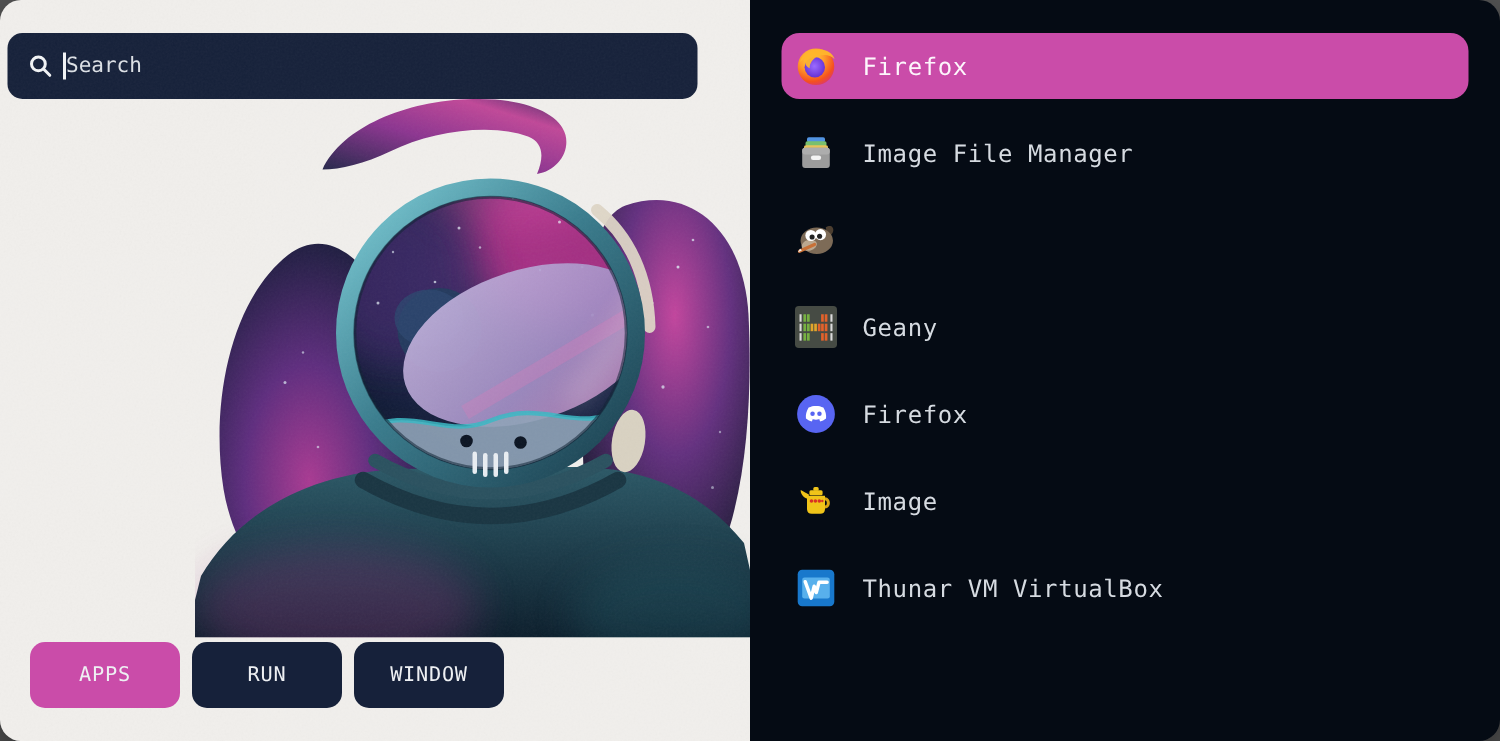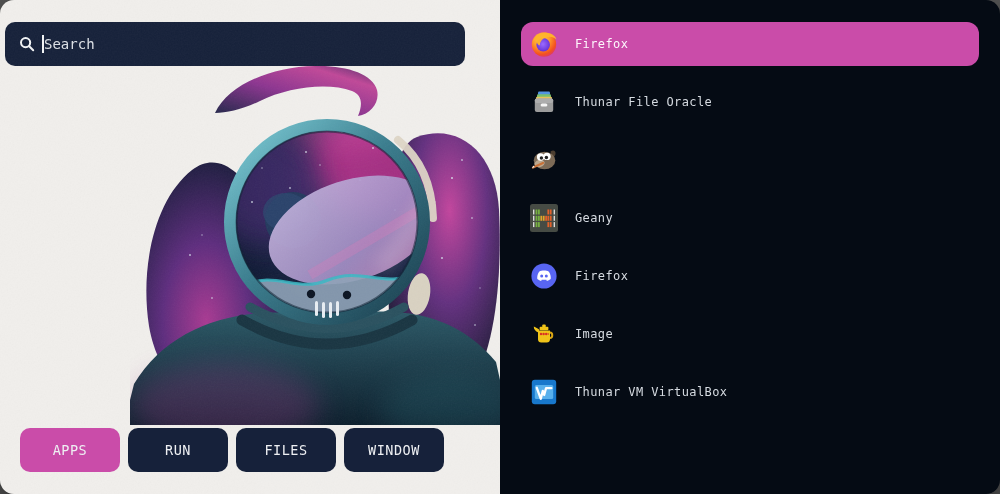--- a/index.html
+++ b/index.html
@@ -98,21 +98,21 @@
     cursor:pointer;
   }
   .app-row.selected{background:var(--accent);}
   .app-icon{
     width:28px;height:28px;flex:0 0 28px;
     display:flex;align-items:center;justify-content:center;
   }
   .app-icon svg{width:28px;height:28px;display:block;}
   .app-label{
     margin-left:17px;
-    font-size:12px;letter-spacing:.4px;
+    font-size:16px;letter-spacing:.4px;
     color:var(--text-light);
     white-space:nowrap;
   }
   .app-row.selected .app-label{color:#fdf6fc;}
 </style>
 </head>
 <body>
 
 <div class="window">
 
@@ -259,23 +259,20 @@
     </svg>
 
     <div class="tab-row" id="tab-row">
         <button class="tab active">
           <span>APPS</span>
         </button>
         <button class="tab">
           <span>RUN</span>
         </button>
         <button class="tab">
-          <span>FILES</span>
-        </button>
-        <button class="tab">
           <span>WINDOW</span>
         </button>
       </div>
   </div>
 
   <div class="right-panel" id="app-list">
       <div class="app-row selected">
         <span class="app-icon">
           <svg viewBox="0 0 28 28">
             <defs>
@@ -301,21 +298,21 @@
         <span class="app-icon">
           <svg viewBox="0 0 28 28">
    <rect x="8" y="3.5" width="12" height="3.4" rx="1.2" fill="#5294e2"></rect>
    <rect x="7" y="6.2" width="14" height="3.4" rx="1.2" fill="#79c06e"></rect>
    <rect x="6" y="8.8" width="16" height="3" rx="1.2" fill="#e8c35a"></rect>
    <rect x="4.8" y="10.5" width="18.4" height="13.5" rx="2" fill="#9c9c9c"></rect>
    <rect x="4.8" y="10.5" width="18.4" height="4.5" rx="2" fill="#adadad"></rect>
    <rect x="10.6" y="15.6" width="6.8" height="3" rx="1.5" fill="#f4f4f4"></rect>
  </svg>
         </span>
-        <span class="app-label">Thunar File Oracle</span>
+        <span class="app-label">Image File Manager</span>
       </div>
       <div class="app-row">
         <span class="app-icon">
           <svg viewBox="0 0 28 28">
    <path d="M20.5,5.5 C23.5,3.5 26,5 25.5,8 C25.2,10 23.5,11.5 21.5,12 Z" fill="#4c3e30"></path>
    <ellipse cx="14.5" cy="14.5" rx="10.8" ry="8.8" fill="#7d6b57"></ellipse>
    <ellipse cx="9.5" cy="17.5" rx="5.2" ry="3.6" fill="#bba88f" transform="rotate(-14 9.5 17.5)"></ellipse>
    <circle cx="10.6" cy="11" r="3.7" fill="#fff"></circle>
             <circle cx="17" cy="10.4" r="3.7" fill="#fff"></circle>
    <circle cx="11.4" cy="12" r="1.7" fill="#222"></circle>

